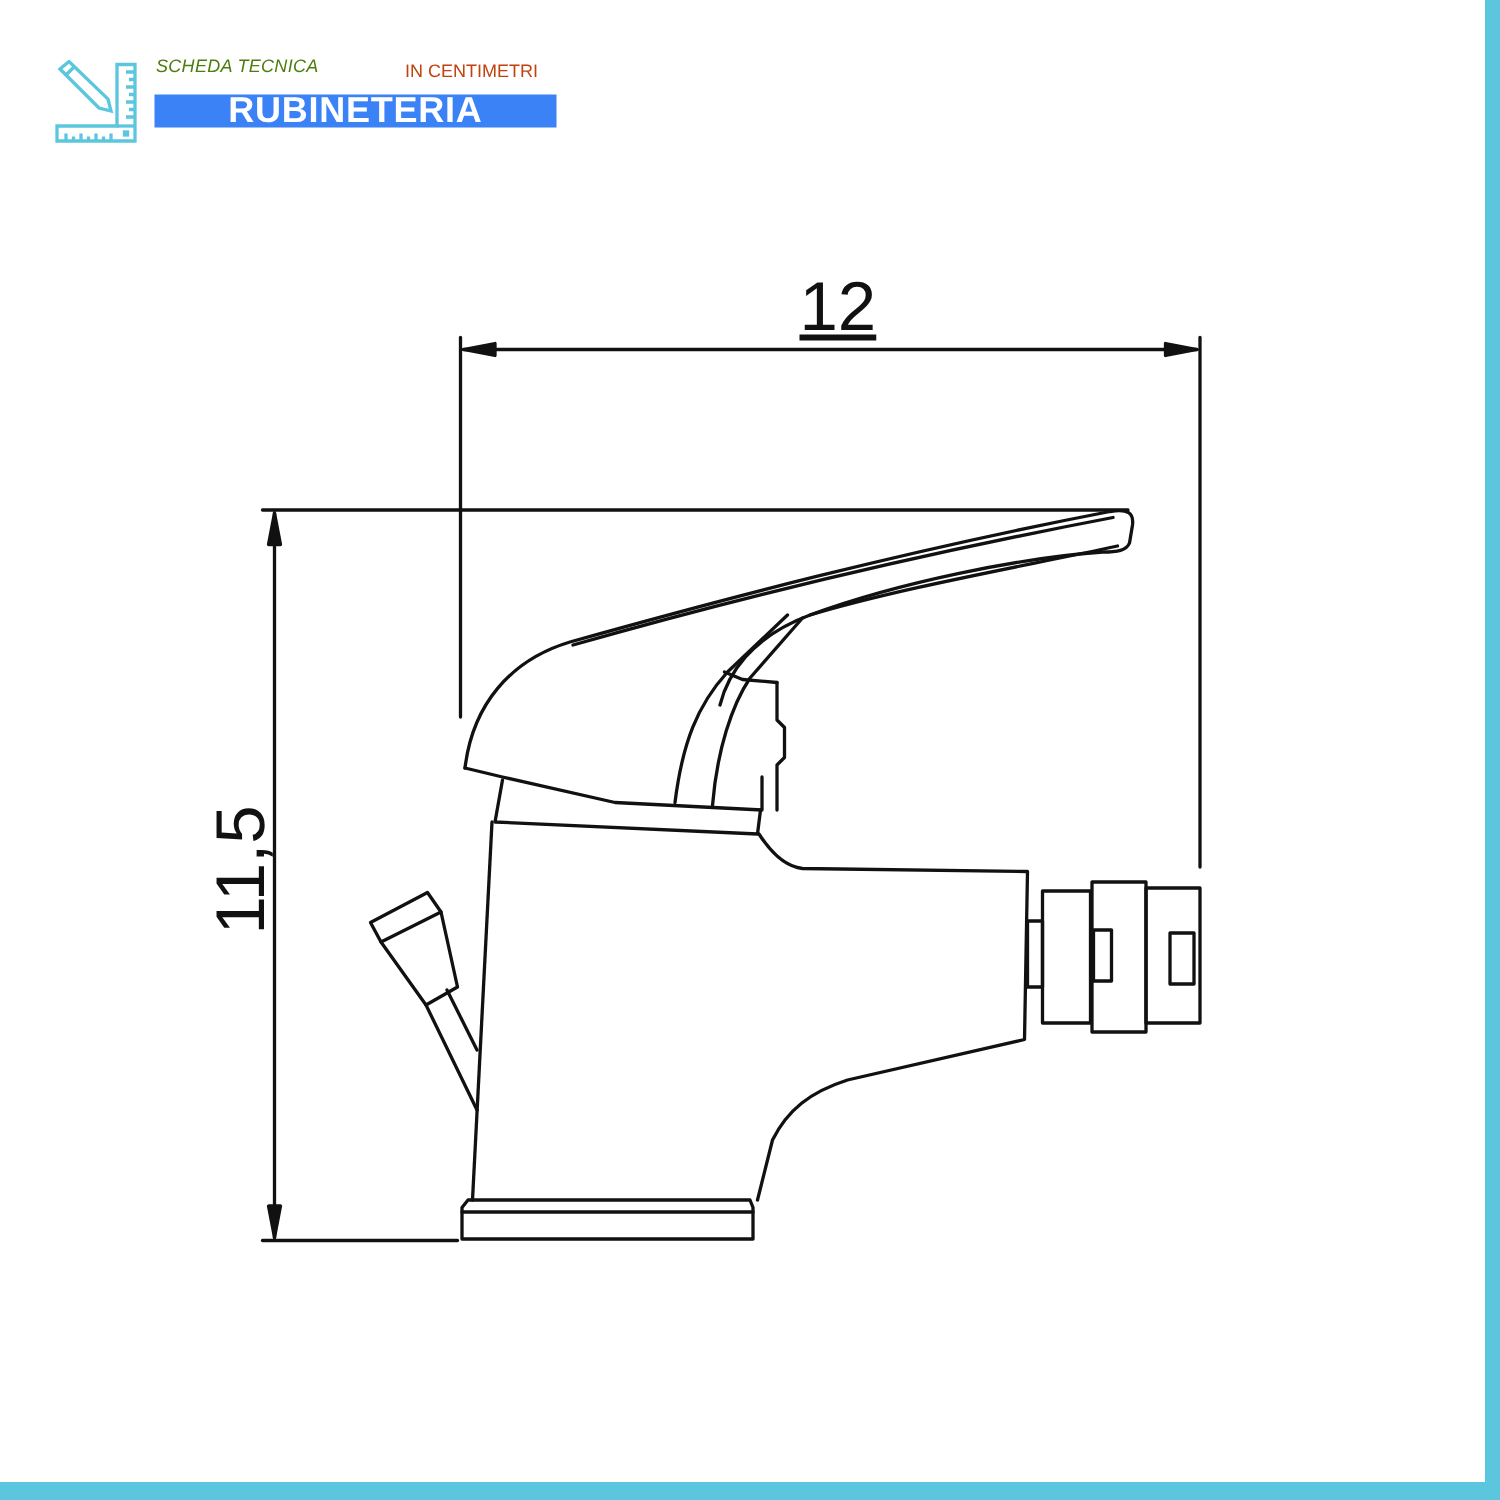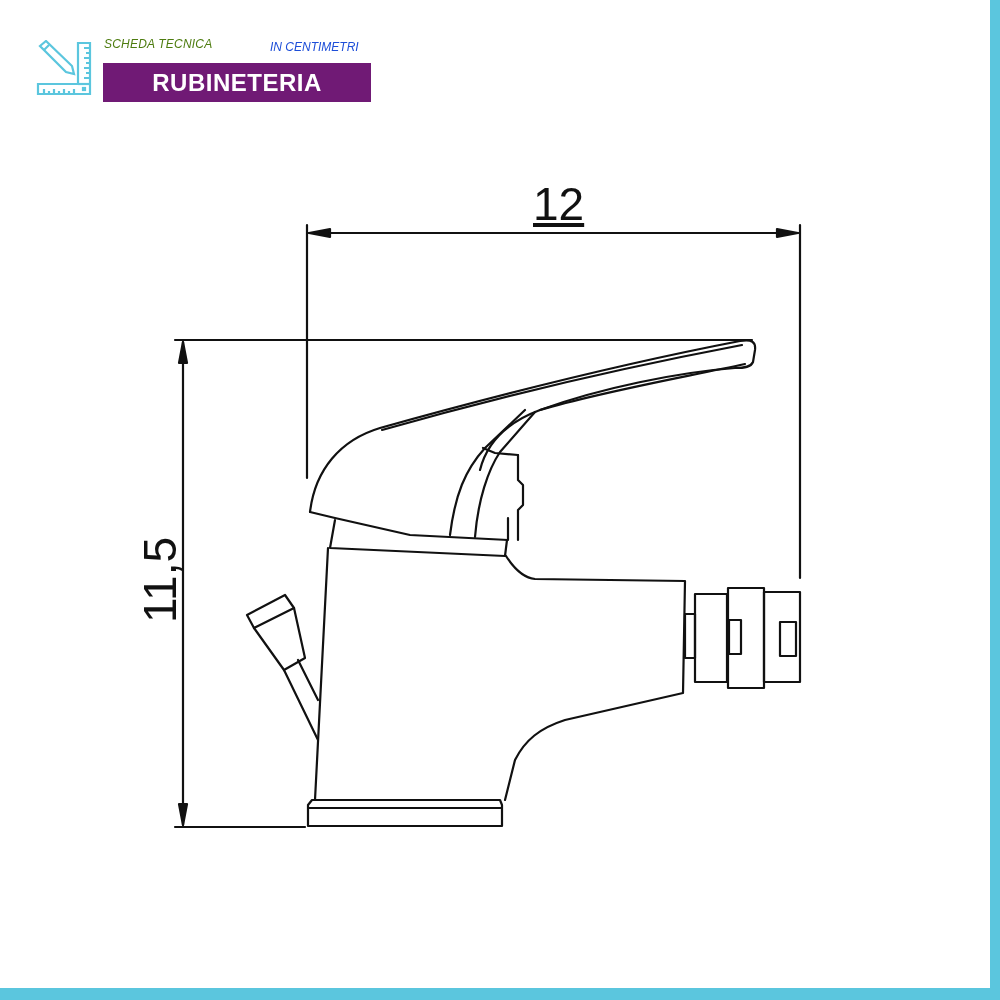--- a/index.html
+++ b/index.html
@@ -1,22 +1,22 @@
 <!DOCTYPE html>
 <html><head>
 <meta charset="utf-8">
 <style>
   html, body { margin: 0; padding: 0; }
   body { width: 1000px; height: 1000px; position: relative; background: #ffffff; overflow: hidden; font-family: "Liberation Sans", sans-serif; }
   .frame-right { position: absolute; right: 0; top: 0; width: 10px; height: 1000px; background: #5bc6de; }
   .frame-bottom { position: absolute; left: 0; bottom: 0; width: 1000px; height: 12px; background: #5bc6de; }
   .header-icon { position: absolute; left: 36px; top: 40px; width: 58px; height: 56px; }
   .title-text { position: absolute; left: 104px; top: 37px; font-style: italic; font-size: 12px; color: #4d7c0f; letter-spacing: 0.2px; }
-  .unit-text { position: absolute; left: 270px; top: 40px; font-style: italic; font-size: 12px; color: #1d4ed8; }
-  .category-bar { position: absolute; left: 103px; top: 63px; width: 268px; height: 39px; background: #701a75; display: flex; align-items: center; justify-content: center; }
+  .unit-text { position: absolute; left: 270px; top: 40px; font-size: 12px; color: #c2410c; }
+  .category-bar { position: absolute; left: 103px; top: 63px; width: 268px; height: 22px; background: #3b82f6; display: flex; align-items: center; justify-content: center; }
   .category-label { color: #ffffff; font-weight: bold; font-size: 24px; letter-spacing: 0.5px; }
   .drawing { position: absolute; left: 0; top: 0; width: 1000px; height: 1000px; }
   .dim-label { position: absolute; font-size: 46px; color: #111; font-family: "Liberation Sans", sans-serif; }
   .dim-width { left: 533px; top: 177px; text-decoration: underline; }
   .dim-height { left: 110px; top: 553px; transform: rotate(-90deg); transform-origin: center; width: 100px; text-align: center; }
 </style>
 </head>
 <body>
 
 <div class="frame-right"></div>

